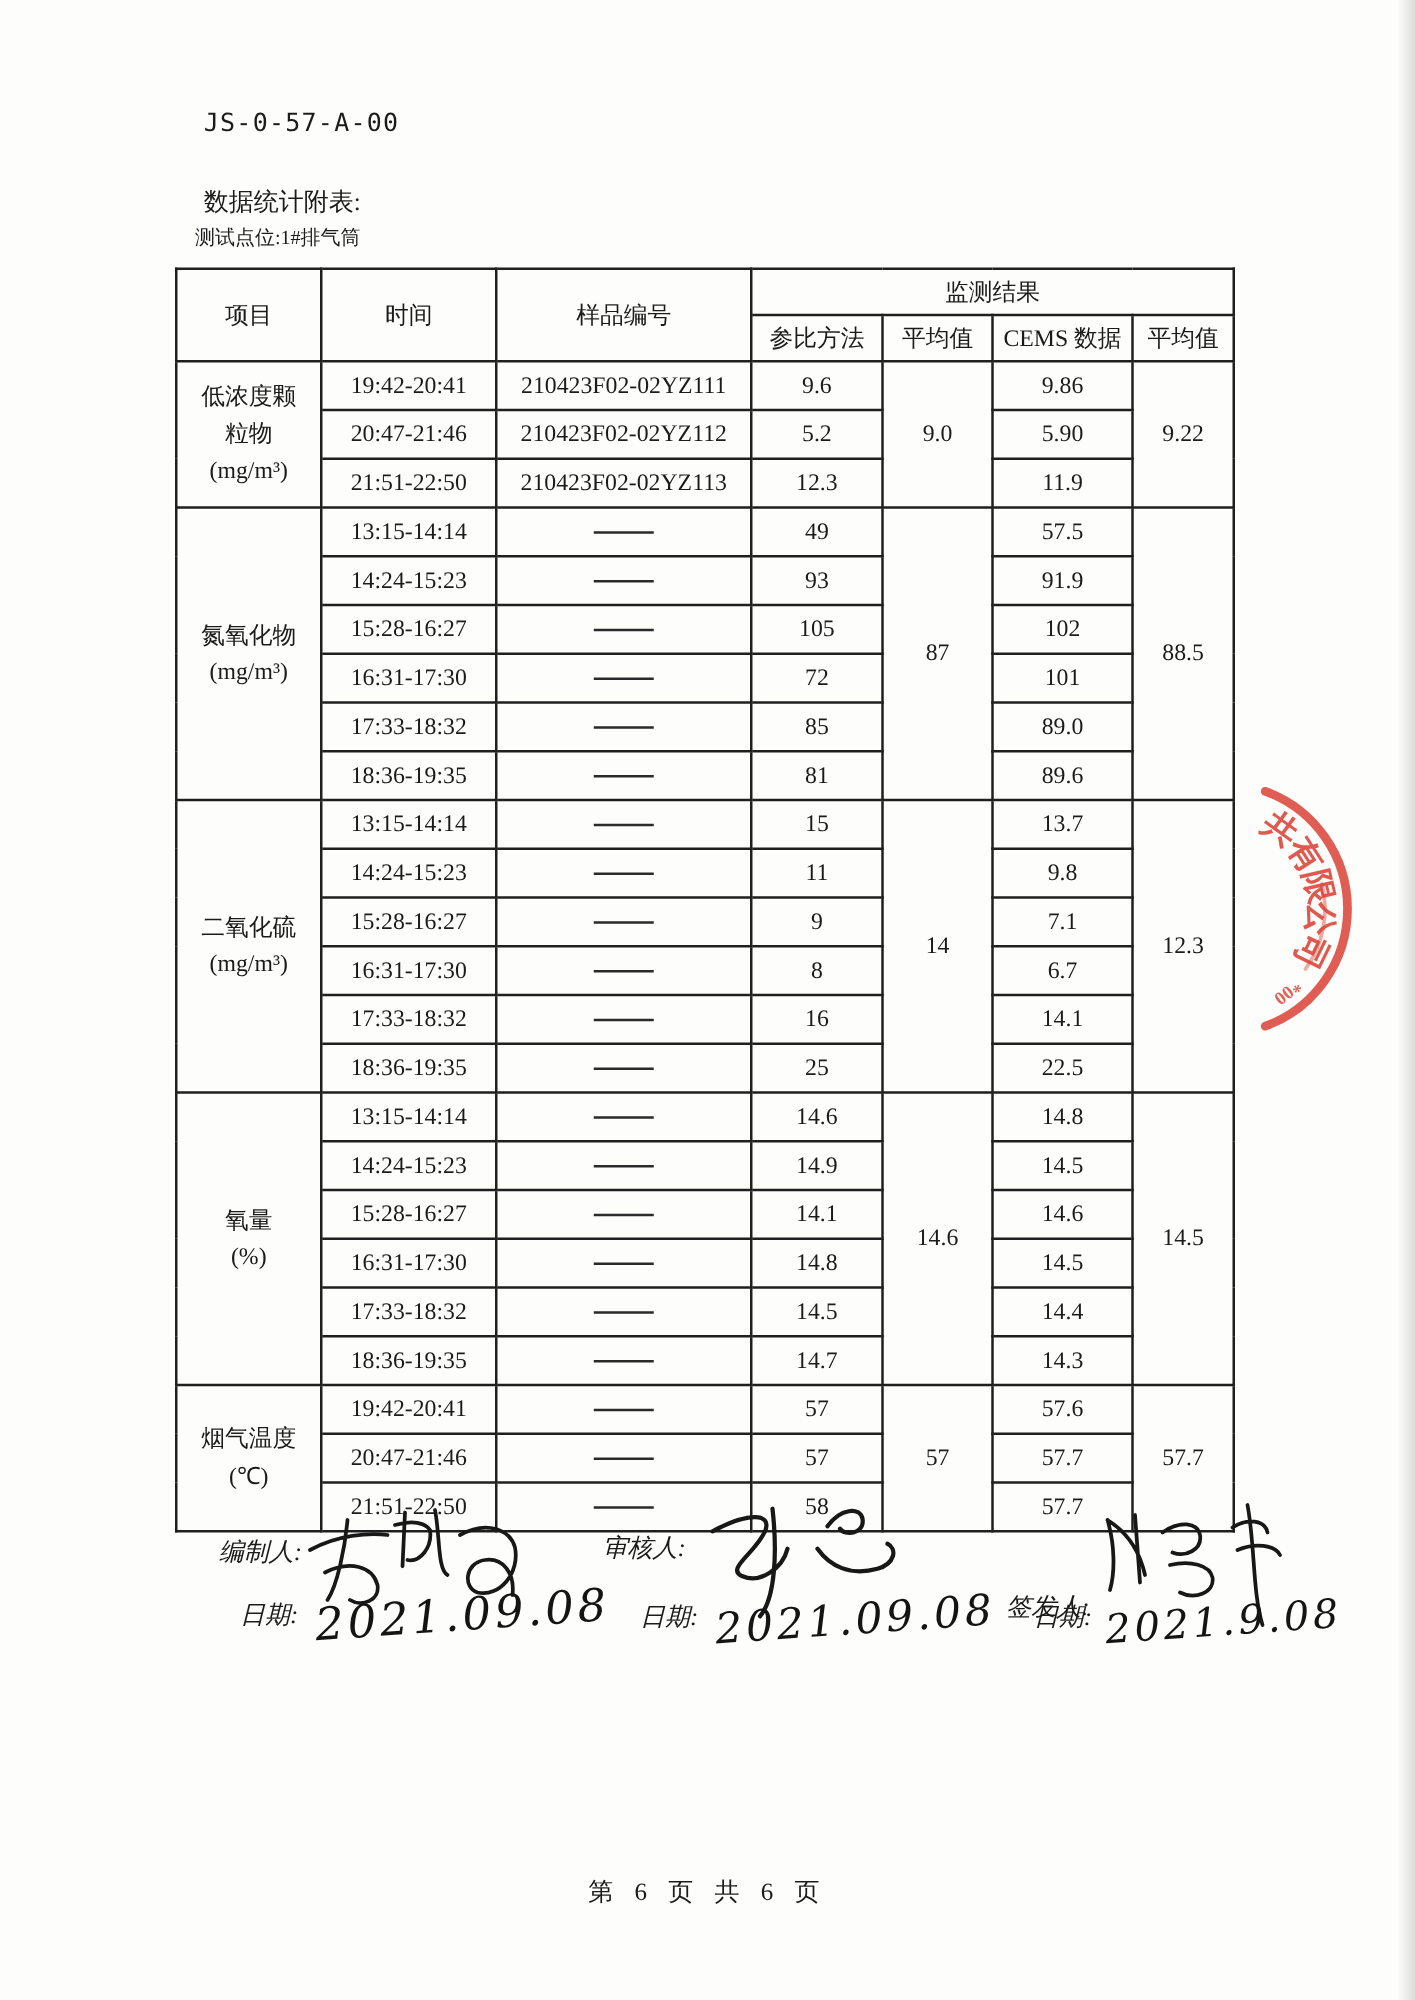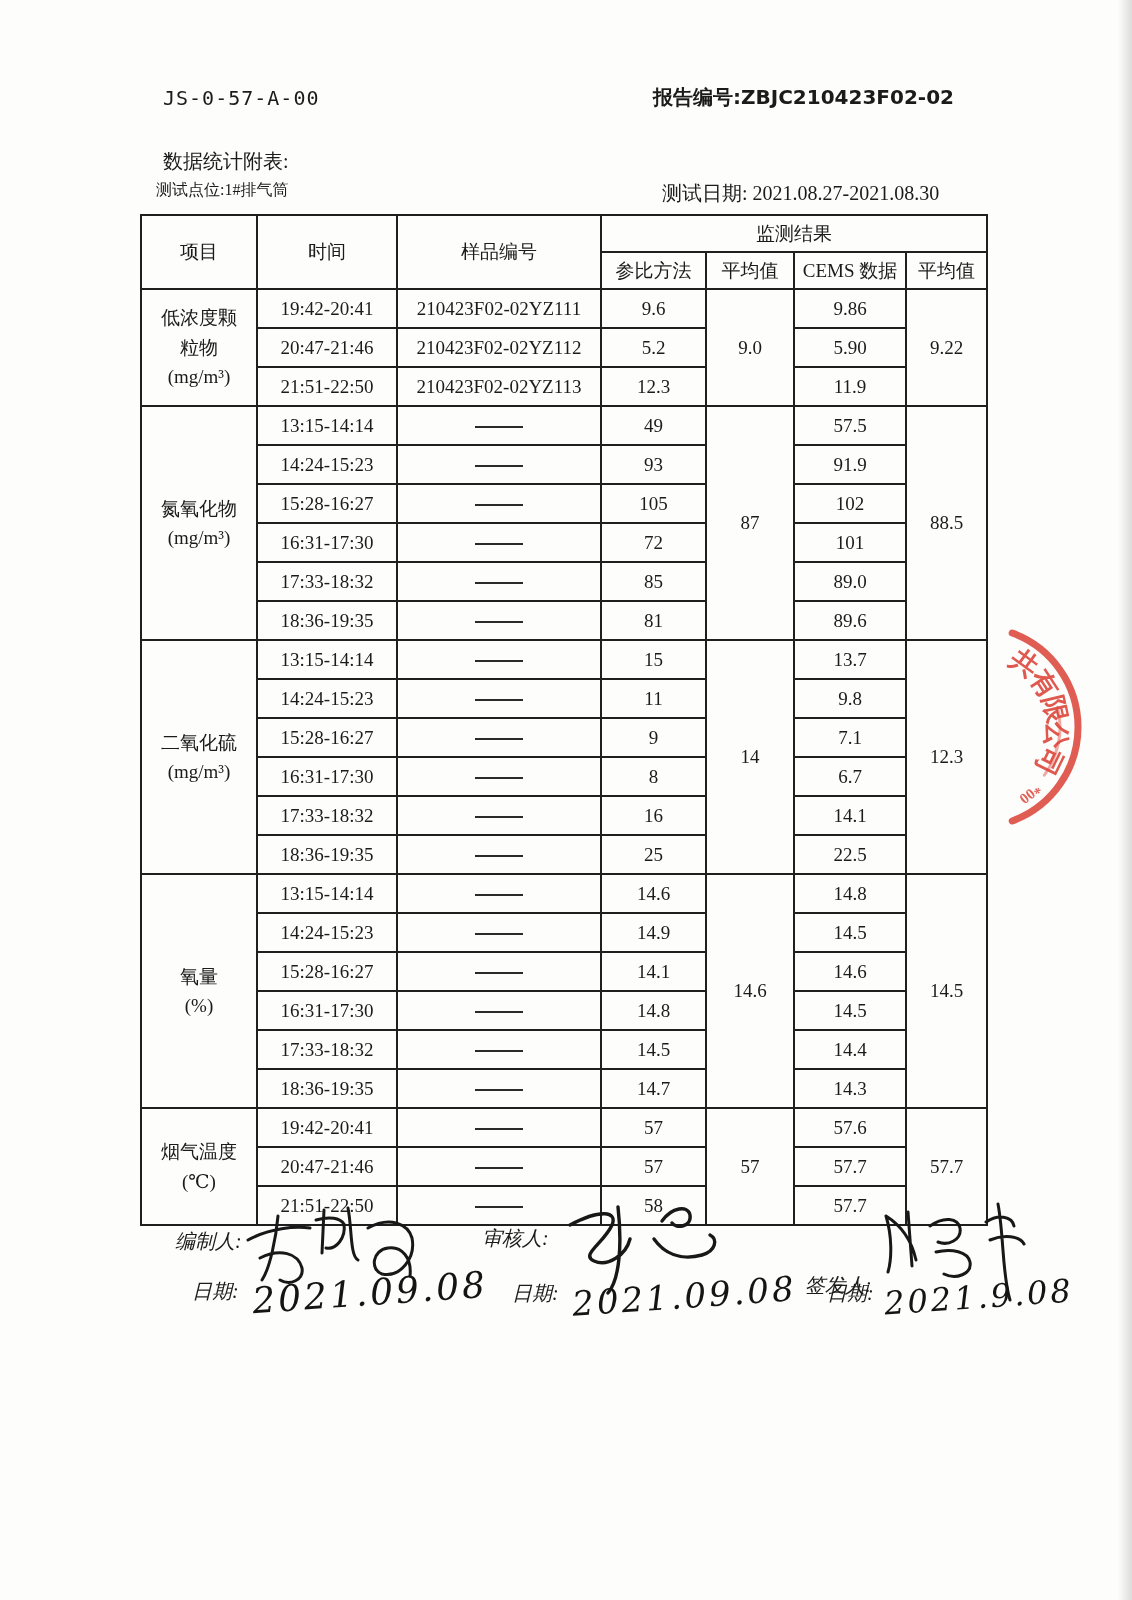--- a/index.html
+++ b/index.html
@@ -30,21 +30,21 @@
     position:absolute; left:140px; top:214px;
     width:846px; table-layout:fixed; border-collapse:collapse;
   }
   table.report th, table.report td {
     border:2px solid #1f1f1f; text-align:center; vertical-align:middle;
     font-size:19px; font-weight:normal; padding:0 2px;
     overflow:hidden;
   }
   table.report thead tr { height:37px; }
   table.report tbody tr { height:39px; }
-  td.item-cell { line-height:1.55; font-size:19px; }
+  td.item-cell { line-height:1.55; font-size:19px;font-family:Liberation Serif, serif; }
   td.sample-cell { font-size:18px; letter-spacing:0px; }
   .dashline {
     display:inline-block; width:48px; height:0;
     border-top:2px solid #2a2a2a; vertical-align:middle;
   }
 
   .sig-label { position:absolute; font-size:20px; white-space:nowrap;font-style:italic; }
   .sig-svg { position:absolute; }
   .hand-date {
     position:absolute; font-family:"DejaVu Serif",serif; font-style:italic;
@@ -56,24 +56,22 @@
     text-align:center; font-size:20px; letter-spacing:6px;
   }
   .stamp { position:absolute; left:880px; top:600px; opacity:0.92; }
 </style>
 </head>
 <body>
 
 <div class="page">
 
   <div class="doc-code">JS-0-57-A-00</div>
-  <div class="report-no">报告编号:ZBJC210423F02-02</div>
   <div class="attachment-title">数据统计附表:</div>
   <div class="test-point">测试点位:1#排气筒</div>
-  <div class="test-date">测试日期: 2021.08.27-2021.08.30</div>
 
   <table class="report">
     <colgroup>
       <col style="width:116px">
         <col style="width:140px">
         <col style="width:204px">
       <col style="width:105px">
         <col style="width:88px">
         <col style="width:112px">
         <col style="width:81px">
@@ -307,15 +305,16 @@
       <path d="M 132.20201433256688 33.03073792140917 A 100 100 0 0 1 132.20201433256688 220.96926207859082" fill="none" stroke="#d9382c" stroke-width="7" opacity="0.88" stroke-linecap="round"></path>
       <path d="M 177.56424955463172 107.16240456082724 A 82 82 0 0 1 164.3393935387457 175.1983906879828" fill="none" stroke="#d9382c" stroke-width="3" opacity="0.45" stroke-linecap="round"></path>
       <text transform="translate(139.14496766047313,70.36881039375368) rotate(36)" text-anchor="middle" font-size="27" font-weight="bold" fill="#d9382c" opacity="0.9" font-family="&quot;DejaVu Serif&quot;,serif">共</text>
       <text transform="translate(156.70693975617968,88.8752675489481) rotate(57)" text-anchor="middle" font-size="27" font-weight="bold" fill="#d9382c" opacity="0.9" font-family="&quot;DejaVu Serif&quot;,serif">有</text>
       <text transform="translate(166.20590453496646,111.25342619592945) rotate(77)" text-anchor="middle" font-size="27" font-weight="bold" fill="#d9382c" opacity="0.9" font-family="&quot;DejaVu Serif&quot;,serif">限</text>
       <text transform="translate(167.61653267577913,134.31699242873574) rotate(96)" text-anchor="middle" font-size="27" font-weight="bold" fill="#d9382c" opacity="0.9" font-family="&quot;DejaVu Serif&quot;,serif">公</text>
       <text transform="translate(160.9155832409417,157.6859802752354) rotate(116)" text-anchor="middle" font-size="27" font-weight="bold" fill="#d9382c" opacity="0.9" font-family="&quot;DejaVu Serif&quot;,serif">司</text>
       <text transform="translate(147.25291802605267,190.04086028853777) rotate(142)" text-anchor="middle" font-size="15" font-weight="bold" fill="#d9382c" opacity="0.85">*00</text>
     </svg>
 
+  <div class="page-indicator">第 6 页 共 6 页</div>
 
   <div class="edge-shade"></div>
 </div>
 
 </body></html>

